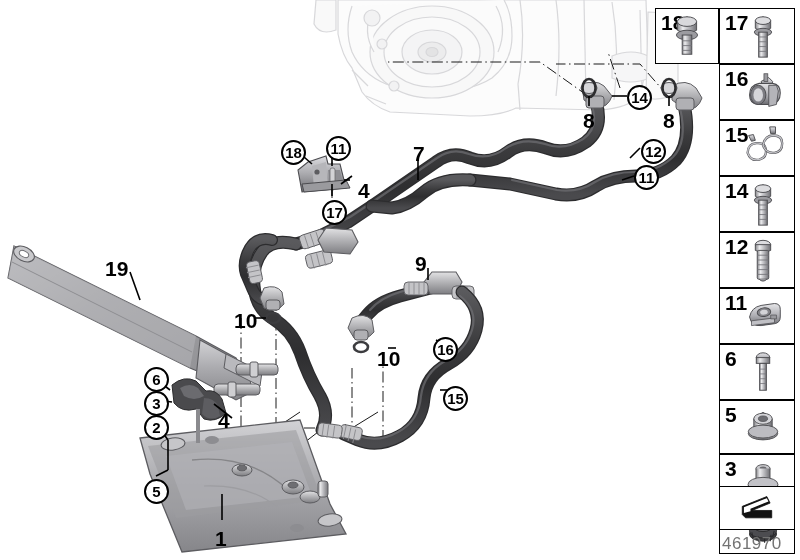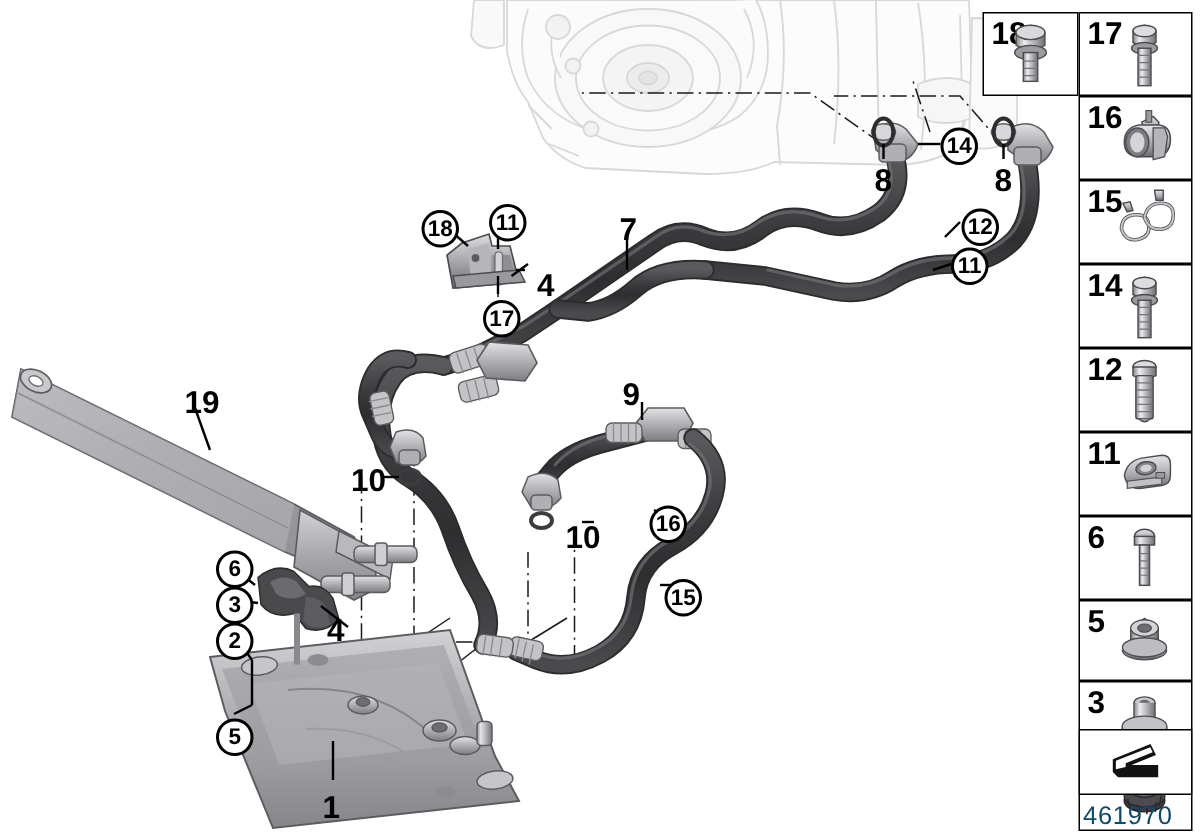--- a/index.html
+++ b/index.html
@@ -18,21 +18,21 @@
         font-weight:bold;font-size:15px;color:#000;
         width:25px;height:25px;box-sizing:border-box;}
 
   
   #legend{position:absolute;}
   .cell{position:absolute;border:1.6px solid #000;background:#fff;
         box-sizing:border-box;}
   .cell .num{position:absolute;left:5px;top:3px;font-size:21px;font-weight:bold;
              color:#000;line-height:1;}
   .cell .art{position:absolute;right:4px;top:3px;bottom:3px;width:54px;}
-  .drawno{position:absolute;font-size:17px;color:#0c4a6e;letter-spacing:.5px;
+  .drawno{position:absolute;font-size:17px;color:#737373;letter-spacing:.5px;
           font-family:"Liberation Sans",sans-serif;}
 
   svg{display:block;}
 </style>
 </head>
 <body>
 
 <div id="stage">
 
   <svg width="800" height="560" viewBox="0 0 800 560" style="position:absolute;left:0;top:0">
@@ -306,21 +306,21 @@
       <path d="M222 520 L222 494"></path>
       <path d="M445 345 L436 340"></path>
       <path d="M450 390 L440 390"></path>
       <path d="M640 148 L630 158"></path>
       <path d="M634 176 L622 180"></path>
       <path d="M627 96 L612 96"></path>
     </g>
   </svg>
 
   <div id="callouts">
-      <div class="lbl plain" style="left: 123px; top: 258px; text-align: right;">19</div>
+      <div class="lbl plain" style="left: 105px; top: 258px; text-align: right;">19</div>
       <div class="circ" style="left: 281px; top: 140px;">18</div>
       <div class="circ" style="left: 326px; top: 136px;">11</div>
       <div class="lbl plain" style="left: 358px; top: 180px;">4</div>
       <div class="circ" style="left: 322px; top: 200px;">17</div>
       <div class="lbl plain" style="left: 413px; top: 143px;">7</div>
       <div class="lbl plain" style="left: 583px; top: 110px;">8</div>
       <div class="circ" style="left: 627px; top: 85px;">14</div>
       <div class="lbl plain" style="left: 663px; top: 110px;">8</div>
       <div class="circ" style="left: 641px; top: 139px;">12</div>
       <div class="circ" style="left: 634px; top: 165px;">11</div>

